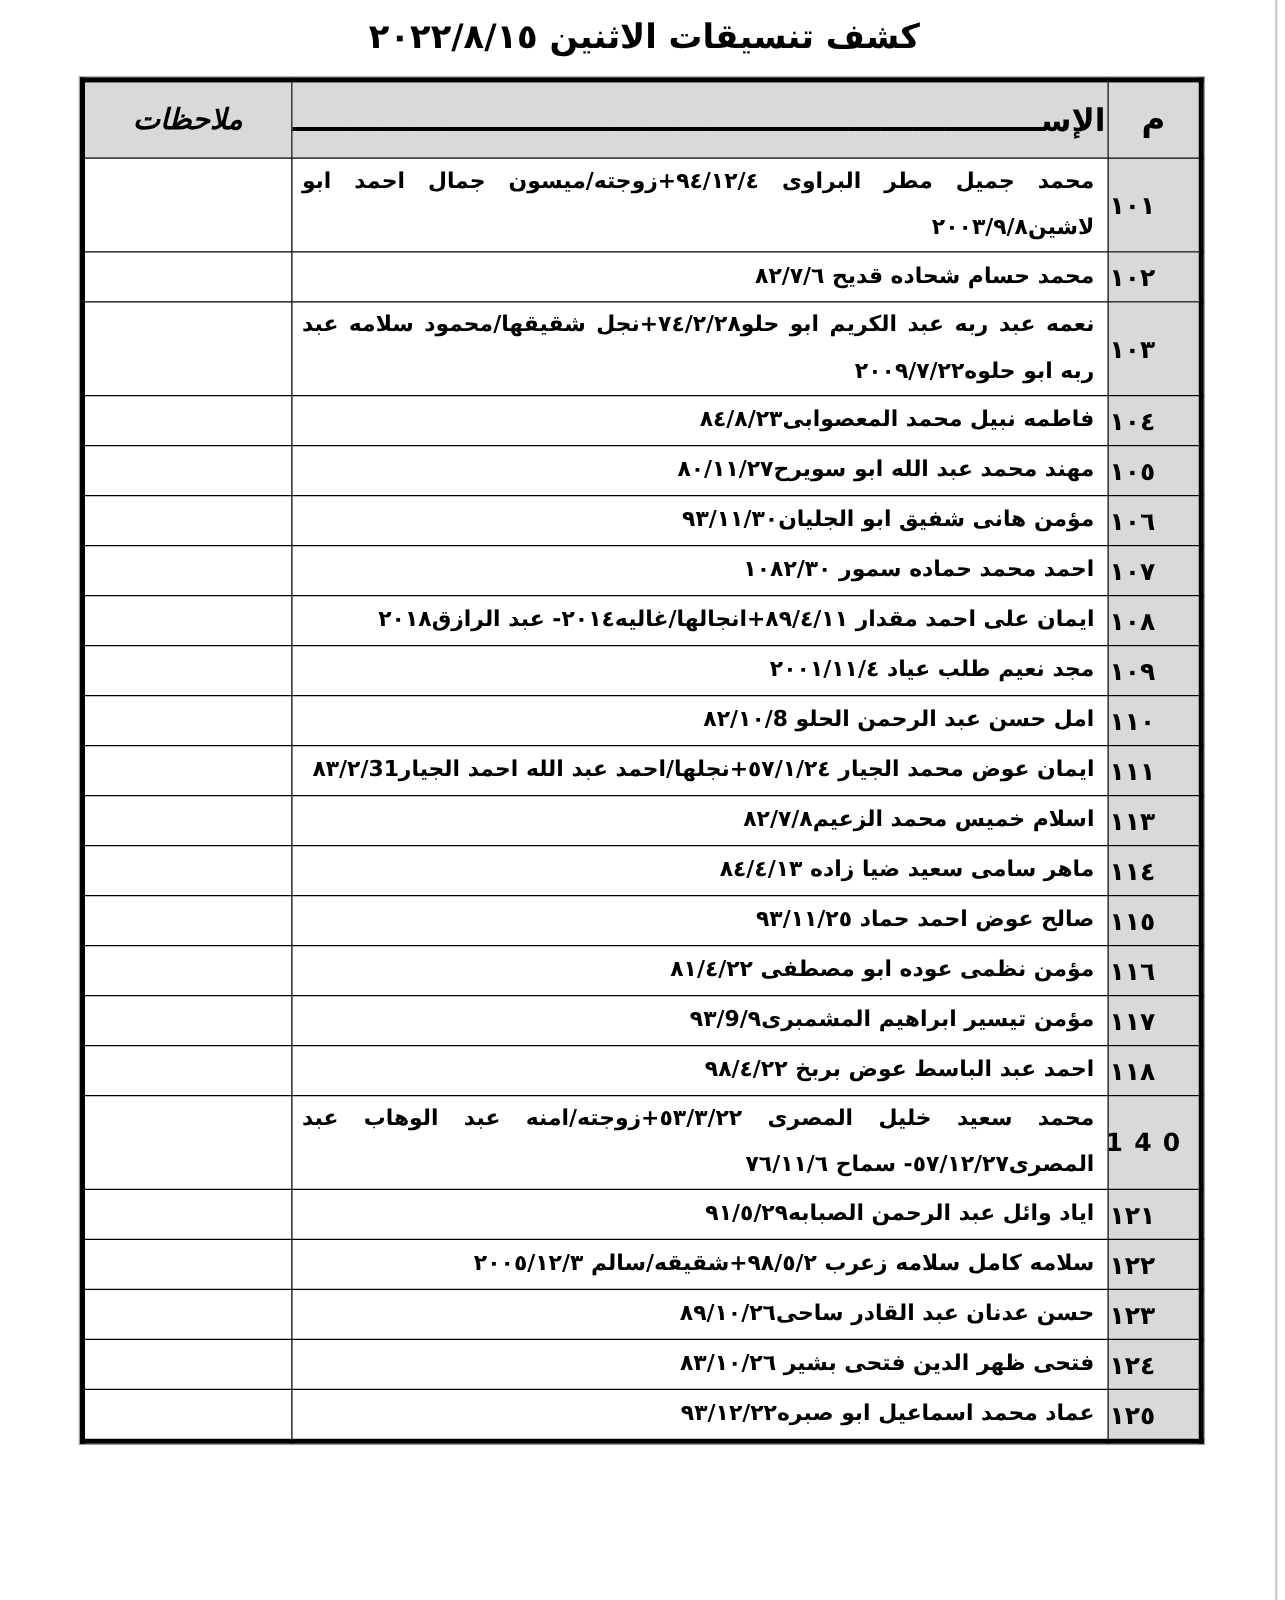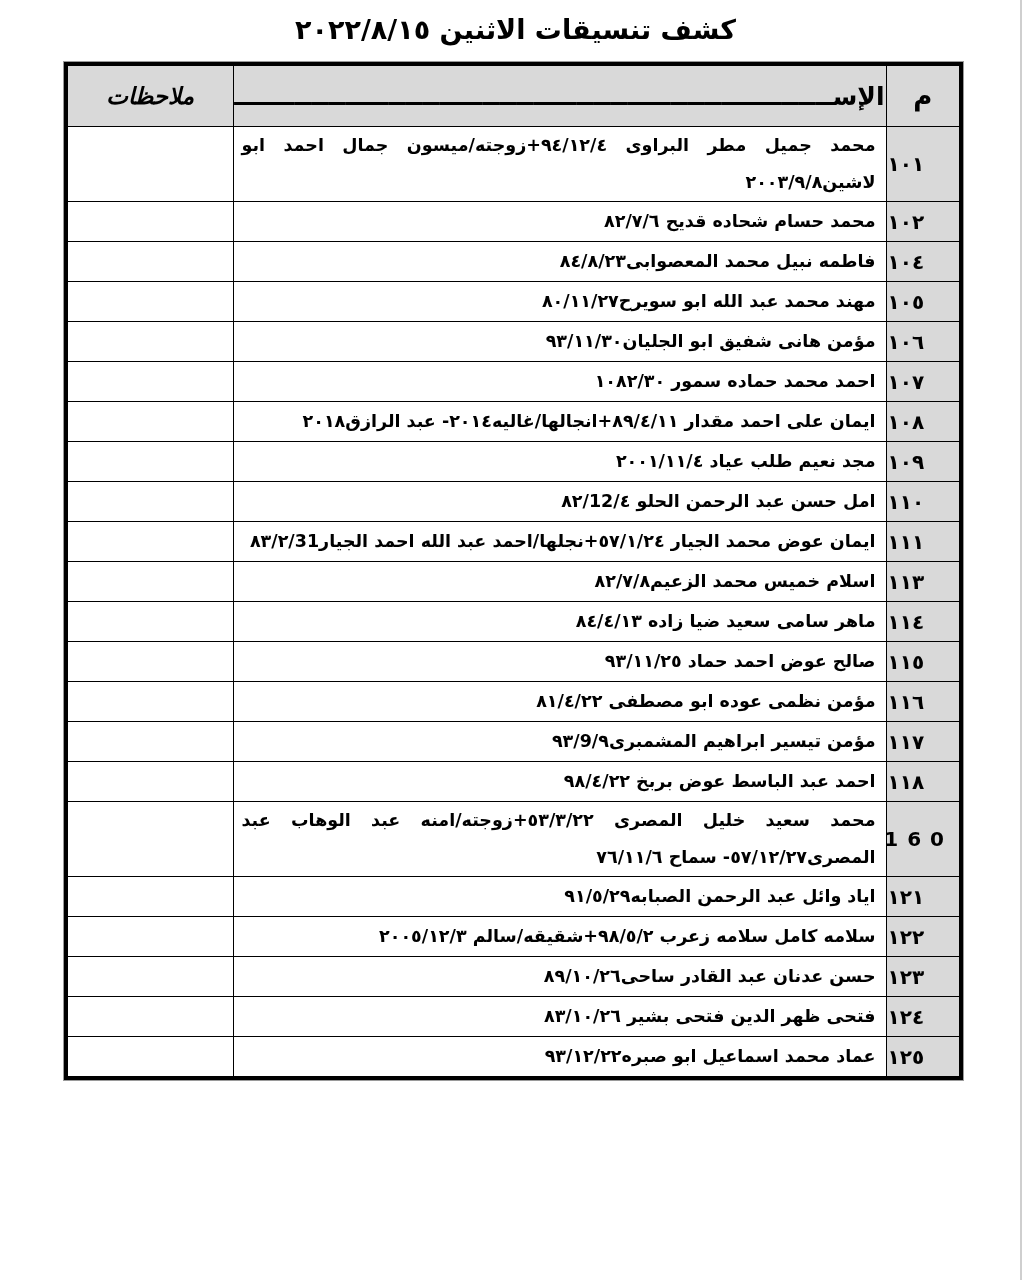--- a/index.html
+++ b/index.html
@@ -121,20 +121,25 @@
           <td class="c-num">١٠١</td>
           <td class="c-name">محمد جميل مطر البراوى ٩٤/١٢/٤+زوجته/ميسون جمال احمد ابو لاشين٢٠٠٣/٩/٨</td>
           <td class="c-notes"></td>
         </tr>
         <tr>
           <td class="c-num">١٠٢</td>
           <td class="c-name">محمد حسام شحاده قديح ٨٢/٧/٦</td>
           <td class="c-notes"></td>
         </tr>
         <tr>
+          <td class="c-num">١٠٣</td>
+          <td class="c-name">نعمه عبد ربه عبد الكريم ابو حلو٧٤/٢/٢٨+نجل شقيقها/محمود سلامه عبد ربه ابو حلوه٢٠٠٩/٧/٢٢</td>
+          <td class="c-notes"></td>
+        </tr>
+        <tr>
           <td class="c-num">١٠٤</td>
           <td class="c-name">فاطمه نبيل محمد المعصوابى٨٤/٨/٢٣</td>
           <td class="c-notes"></td>
         </tr>
         <tr>
           <td class="c-num">١٠٥</td>
           <td class="c-name">مهند محمد عبد الله ابو سويرح٨٠/١١/٢٧</td>
           <td class="c-notes"></td>
         </tr>
         <tr>
@@ -152,21 +157,21 @@
           <td class="c-name">ايمان على احمد مقدار ٨٩/٤/١١+انجالها/غاليه٢٠١٤- عبد الرازق٢٠١٨</td>
           <td class="c-notes"></td>
         </tr>
         <tr>
           <td class="c-num">١٠٩</td>
           <td class="c-name">مجد نعيم طلب عياد ٢٠٠١/١١/٤</td>
           <td class="c-notes"></td>
         </tr>
         <tr>
           <td class="c-num">١١٠</td>
-          <td class="c-name">امل حسن عبد الرحمن الحلو ٨٢/12/٤</td>
+          <td class="c-name">امل حسن عبد الرحمن الحلو ٨٢/١٠/8</td>
           <td class="c-notes"></td>
         </tr>
         <tr>
           <td class="c-num">١١١</td>
           <td class="c-name">ايمان عوض محمد الجيار ٥٧/١/٢٤+نجلها/احمد عبد الله احمد الجيار٨٣/٢/31</td>
           <td class="c-notes"></td>
         </tr>
         <tr>
           <td class="c-num">١١٣</td>
           <td class="c-name">اسلام خميس محمد الزعيم٨٢/٧/٨</td>
@@ -191,21 +196,21 @@
           <td class="c-num">١١٧</td>
           <td class="c-name">مؤمن تيسير ابراهيم المشمبرى٩٣/9/٩</td>
           <td class="c-notes"></td>
         </tr>
         <tr>
           <td class="c-num">١١٨</td>
           <td class="c-name">احمد عبد الباسط عوض بربخ ٩٨/٤/٢٢</td>
           <td class="c-notes"></td>
         </tr>
         <tr>
-          <td class="c-num">160</td>
+          <td class="c-num">140</td>
           <td class="c-name">محمد سعيد خليل المصرى ٥٣/٣/٢٢+زوجته/امنه عبد الوهاب عبد المصرى٥٧/١٢/٢٧- سماح ٧٦/١١/٦</td>
           <td class="c-notes"></td>
         </tr>
         <tr>
           <td class="c-num">١٢١</td>
           <td class="c-name">اياد وائل عبد الرحمن الصبابه٩١/٥/٢٩</td>
           <td class="c-notes"></td>
         </tr>
         <tr>
           <td class="c-num">١٢٢</td>

